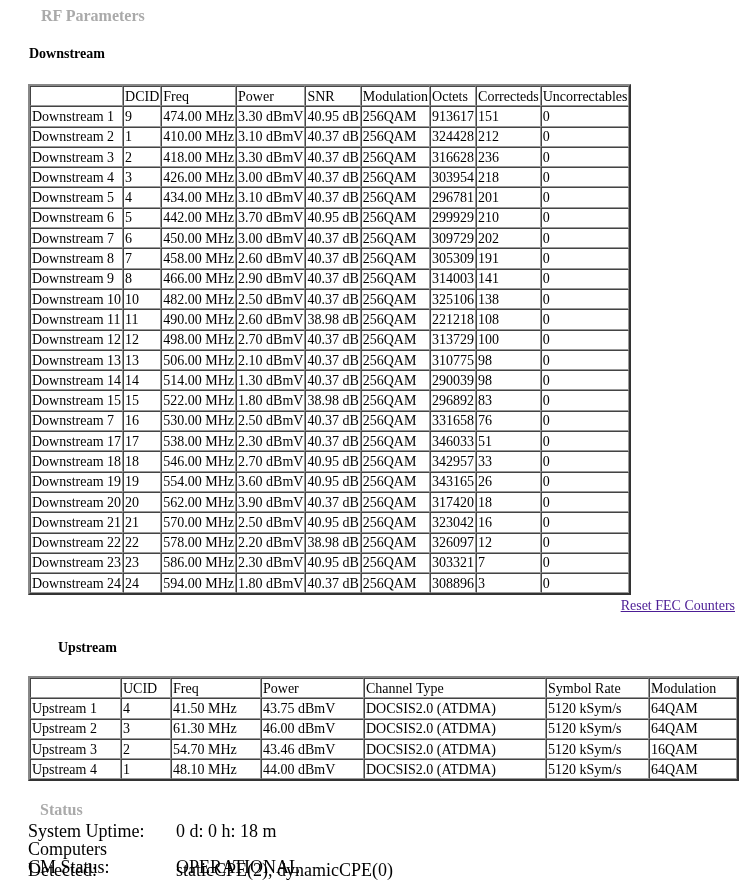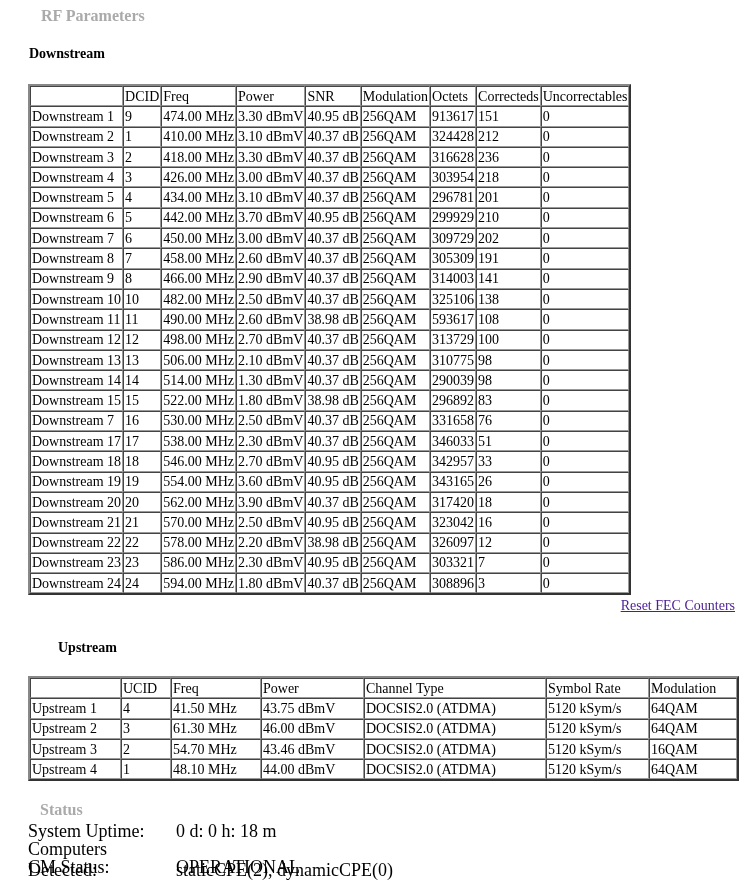--- a/index.html
+++ b/index.html
@@ -177,21 +177,21 @@
         <td>138</td>
         <td>0</td>
       </tr>
       <tr>
         <td>Downstream 11</td>
         <td>11</td>
         <td>490.00 MHz</td>
         <td>2.60 dBmV</td>
         <td>38.98 dB</td>
         <td>256QAM</td>
-        <td>593617</td>
+        <td>221218</td>
         <td>108</td>
         <td>0</td>
       </tr>
       <tr>
         <td>Downstream 12</td>
         <td>12</td>
         <td>498.00 MHz</td>
         <td>2.70 dBmV</td>
         <td>40.37 dB</td>
         <td>256QAM</td>

